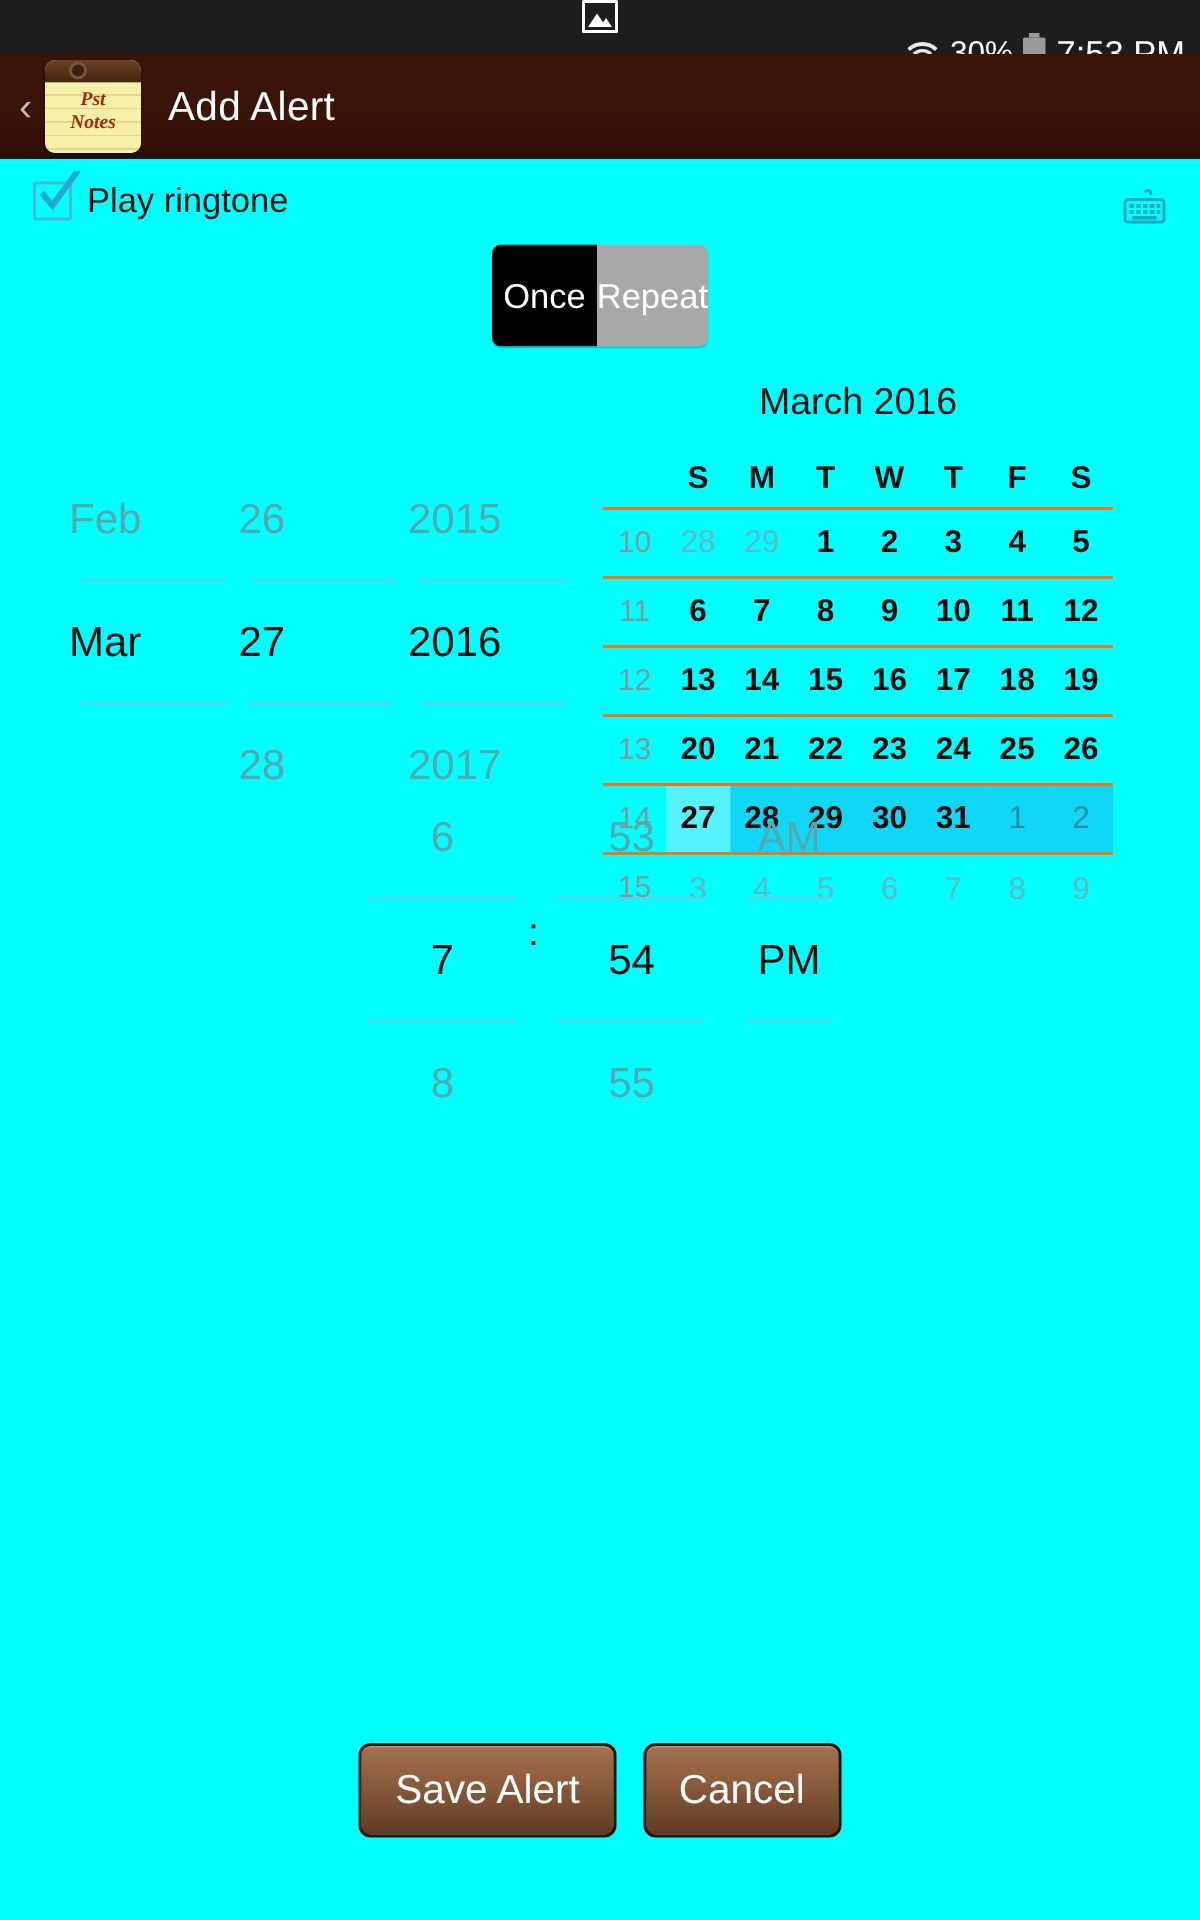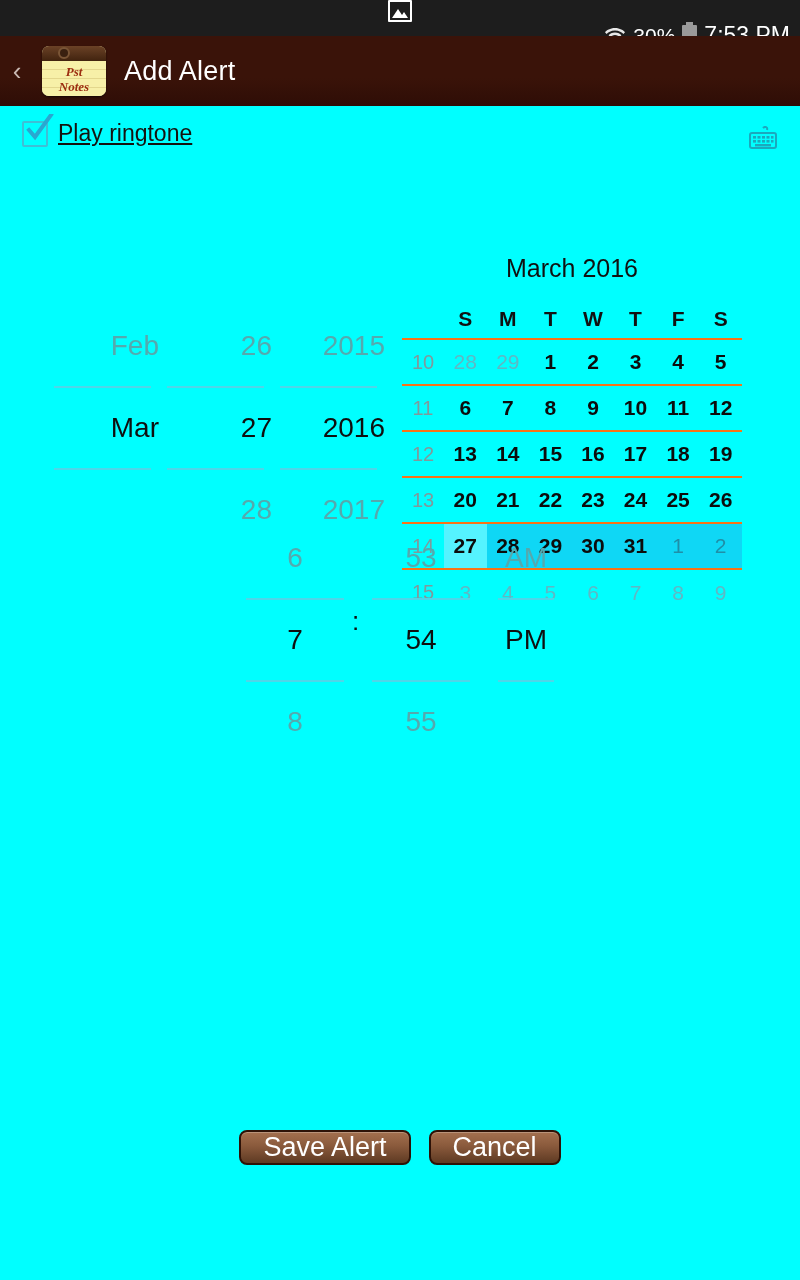--- a/index.html
+++ b/index.html
@@ -49,21 +49,21 @@
     position:absolute; top:36px; left:0; width:800px; height:70px;
     background:#341008;
     background:linear-gradient(180deg,#3a1309 0%,#3a1309 60%,#2e0d06 100%);
     display:flex; align-items:center;
   }
   .back-chevron {
     width:26px; text-align:center; color:#c9b9b3; font-size:26px; line-height:1;
     margin-left:4px; user-select:none;
   }
   .app-icon {
-    width:64px; height:50px; margin-left:12px; position:relative;
+    width:64px; height:62px; margin-left:0px; position:relative;
     border-radius:7px; overflow:hidden;
     background:#f2eeb0;
     box-shadow:0 1px 2px rgba(0,0,0,.6);
   }
   .app-icon .binding{
     position:absolute;top:0;left:0;right:0;height:15px;
     background:linear-gradient(180deg,#6b4226 0%,#41230f 100%);
   }
   .app-icon .clock{
     position:absolute;top:1px;left:16px;width:12px;height:12px;border-radius:50%;
@@ -84,38 +84,38 @@
   
   .content { position:absolute; top:106px; left:0; width:800px; bottom:0; background:#00ffff; }
 
   .ringtone-row { position:absolute; top:14px; left:22px; display:flex; align-items:center; gap:10px; }
   .chk {
     width:26px;height:26px;border:2px solid #3fbfd6;background:#00ffff;position:relative;border-radius:2px;
   }
   .chk .tick {
     position:absolute; left:2px; top:-9px; width:26px; height:26px;
   }
-  .ringtone-label { font-size:23px; color:#15120f;text-decoration:underline; }
+  .ringtone-label { font-size:23px; color:#15120f; }
 
   .kbd-icon { position:absolute; top:20px; right:22px; width:30px; height:26px; }
 
   
   .toggle {
     position:absolute; top:57px; left:328px; width:144px; height:68px;
     border-radius:6px; overflow:hidden; display:flex;
     box-shadow:0 1px 1px rgba(0,0,0,.25);
   }
   .toggle .seg { flex:1; display:flex; align-items:center; justify-content:center;
                  font-size:23px; color:#ffffff; }
   .toggle .seg.on  { background:#000000; }
   .toggle .seg.off { background:#a8a8a8; }
 
   
   .spinners { position:absolute; top:200px; left:46px; width:340px; display:flex; }
-  .spin { width:113px; text-align:right; }
+  .spin { width:113px; text-align:left; }
   .spin .v { font-size:28px; height:80px; line-height:80px; color:#0f0f0f; }
   .spin .v.dim { color:#55a9ae; }
   .spin .line { height:2px; background:#4fd6e8; margin:0 8px; }
 
   
   .calendar { position:absolute; top:148px; left:402px; width:340px; }
   .cal-title { text-align:center; font-size:25px; color:#101010; padding-bottom:16px; }
   .cal-grid { width:100%; border-collapse:collapse; table-layout:fixed; }
   .cal-grid th, .cal-grid td { text-align:center; font-size:21px; height:46px; padding:0; }
   .cal-grid th { font-weight:bold; color:#111111; height:40px; }
@@ -136,22 +136,23 @@
   .tcol .v.dim { color:#55a9ae; }
   .tcol .line { height:2px; background:#4fd6e8; margin:0 14px; }
   .tcolon { width:0; position:relative; }
   .tcolon span { position:absolute; left:-6px; top:88px; font-size:26px; color:#0f0f0f; }
 
   
   .btnrow { position:absolute; left:0; right:0; top:1024px; display:flex; justify-content:center; gap:18px; }
   .btn {
     border:2px solid #2d1207; border-radius:8px;
     background:linear-gradient(180deg,#a3704f 0%,#8a5a3c 45%,#5e3a23 100%);
-    color:#ffffff; font-size:27px; padding:0 22px; min-width:60px; text-align:center;
+    color:#ffffff; font-size:27px; padding:14px 22px; min-width:60px; text-align:center;
     box-shadow:inset 0 1px 0 rgba(255,255,255,.25);
+    margin-top:32px;
   }
   .bottom-strip{ position:absolute; left:0; right:0; bottom:0; height:20px; background:#00ffff;}
 </style>
 </head>
 <body>
 
 <div id="screen">
 
   <div class="statusbar">
     <div class="sb-left">
@@ -215,20 +216,24 @@
           <rect x="5" y="14" width="3" height="2.6"></rect>
             <rect x="9.5" y="14" width="3" height="2.6"></rect>
           <rect x="14" y="14" width="3" height="2.6"></rect>
             <rect x="18.5" y="14" width="3" height="2.6"></rect>
           <rect x="23" y="14" width="2.5" height="2.6"></rect>
           <rect x="7" y="18" width="16" height="2.4"></rect>
         </g>
       </svg>
     </span>
 
+    <div class="toggle">
+      <div class="seg on">Once</div>
+      <div class="seg off">Repeat</div>
+    </div>
 
     <div class="spinners">
       <div class="spin">
         <div class="v dim">Feb</div>
         <div class="line"></div>
         <div class="v">Mar</div>
         <div class="line"></div>
       </div>
       <div class="spin">
         <div class="v dim">26</div>

